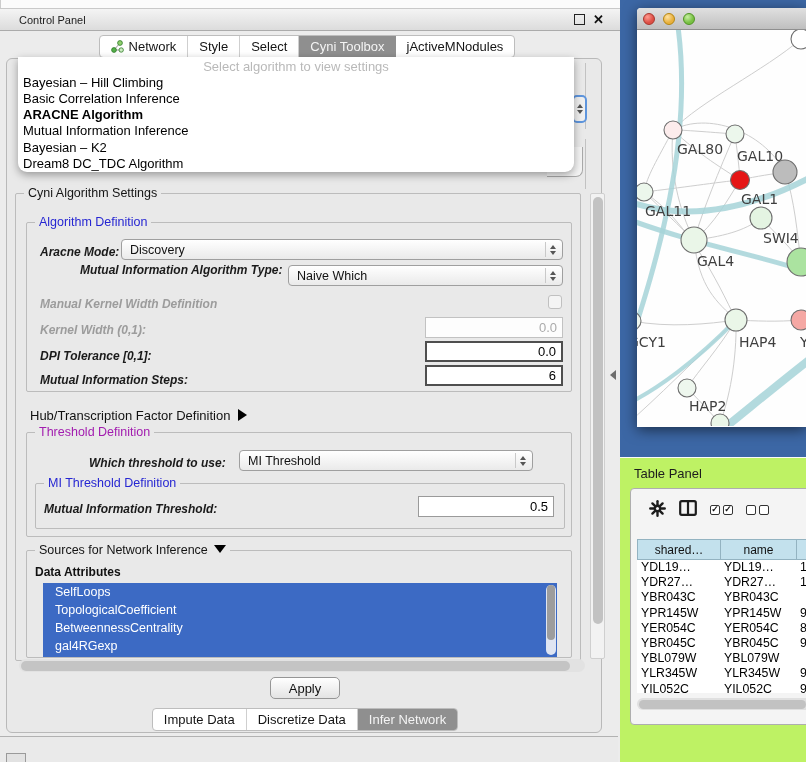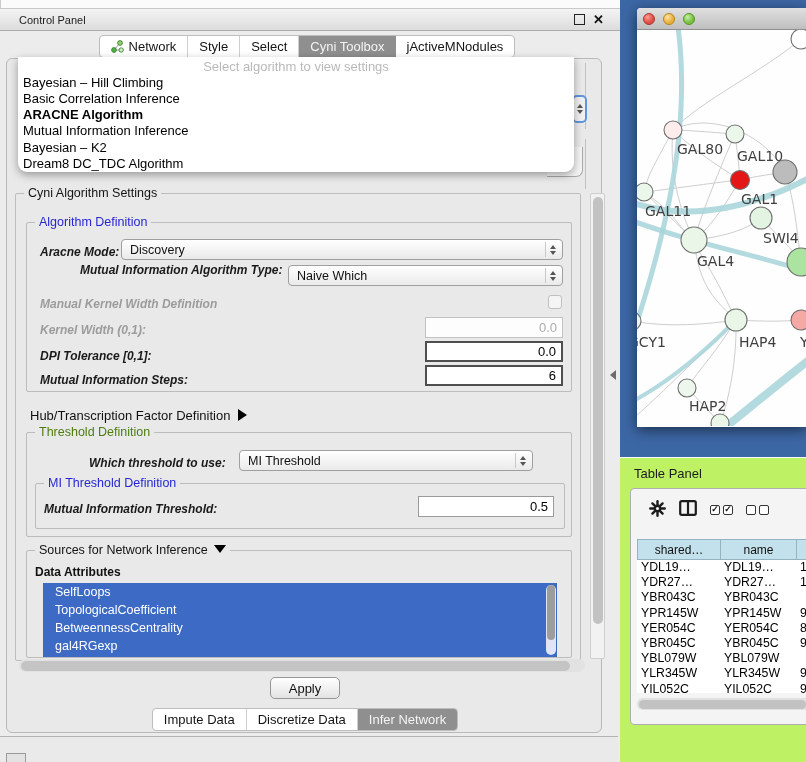--- a/index.html
+++ b/index.html
@@ -55,21 +55,21 @@
   .algo-placeholder{font-size:13px;color:#b9b9b9;text-align:center;height:16px;line-height:15px;}
   .algo-item{font-size:13px;color:#000;padding-left:5px;height:16.2px;line-height:16.2px;white-space:nowrap;}
   .algo-item.current{font-weight:bold;}
   
   .groupbox{position:absolute;box-sizing:border-box;border:1px solid #bcbcbc;border-radius:2px;}
   .grouplabel{
     position:absolute;top:-8px;left:8px;background:#e9e9e9;padding:0 4px;
     font-size:12.5px;color:#141414;white-space:nowrap;
   }
   .grouplabel.blue{color:#2626d2;}
-  .grouplabel.green{color:#4d7c0f;}
+  .grouplabel.green{color:#a21caf;}
   .settings-group{left:8px;top:134px;width:566px;height:468px;background:#e9e9e9;}
   
   .row-label{position:absolute;font-size:12px;font-weight:bold;color:#1a1a1a;white-space:nowrap;font-style:italic;}
   .row-label.dis{color:#9c9c9c;}
   .combo{
     position:absolute;height:21px;box-sizing:border-box;
     background:linear-gradient(#ffffff,#eaeaea);
     border:1px solid #9f9f9f;border-radius:4px;
     font-size:12.5px;color:#111;display:flex;align-items:center;padding-left:8px;
   }

